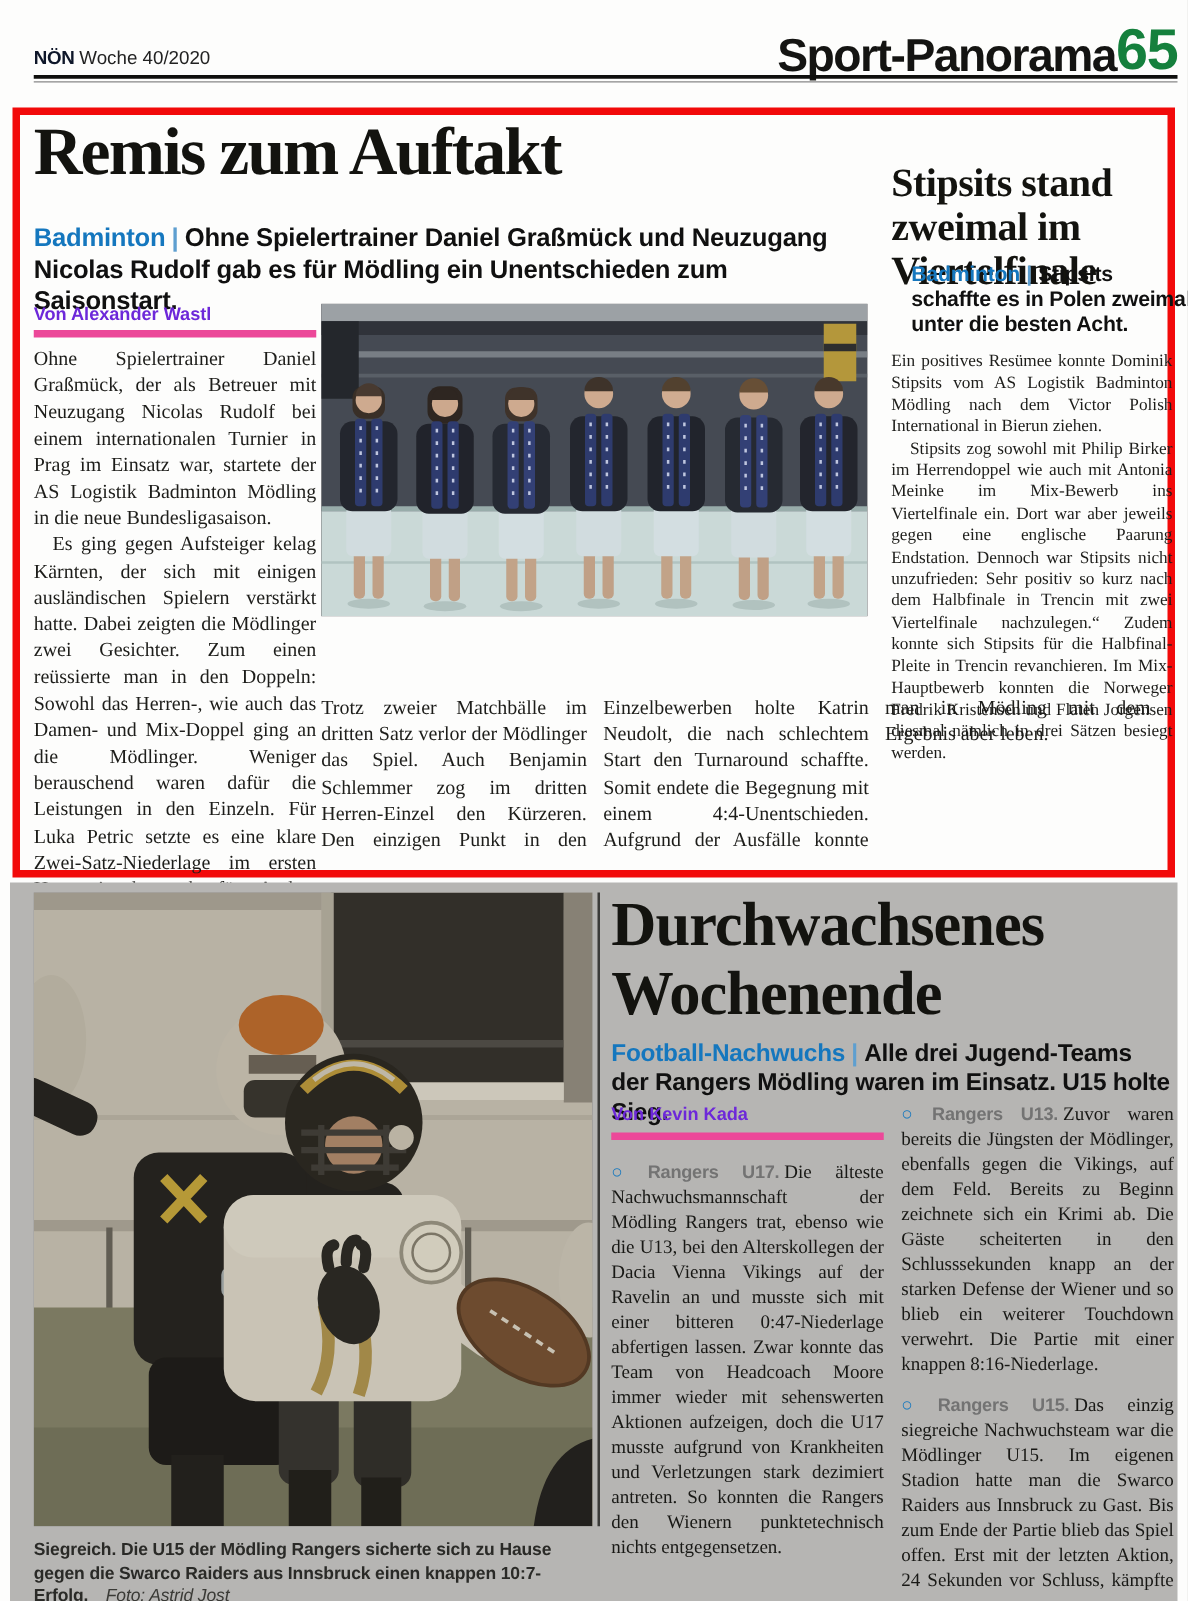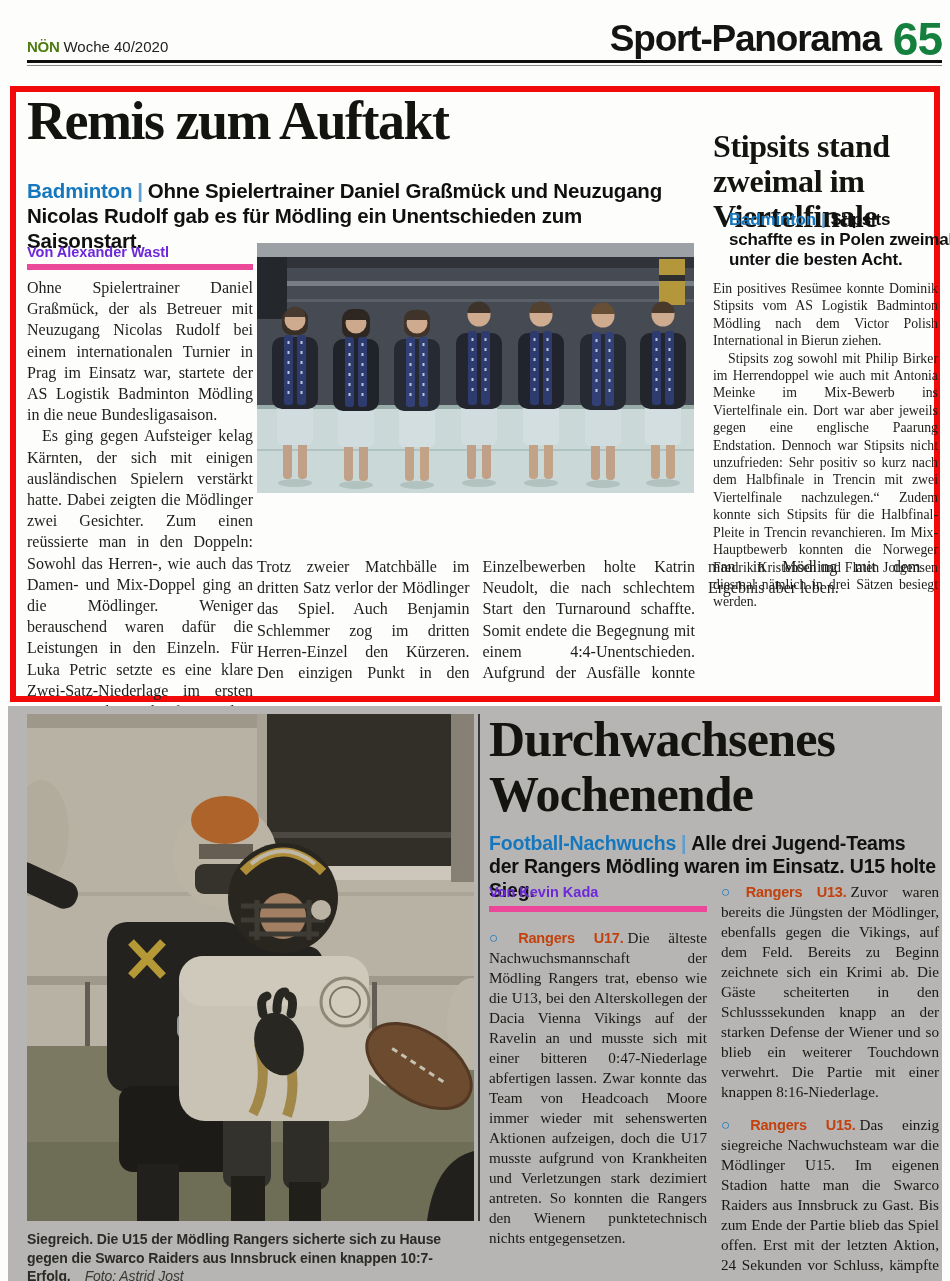--- a/index.html
+++ b/index.html
@@ -2,23 +2,23 @@
 <html lang="de"><head>
 <meta charset="utf-8">
 <style>
   html,body{margin:0;padding:0;background:#e9e9e7;}
   .page{position:relative;width:950px;height:1281px;margin:0 auto;background:#fdfdfc;
         font-family:"Liberation Sans",sans-serif;overflow:hidden;}
   .abs{position:absolute;}
 
   
   .brandline{font-size:15px;color:#161614;}
-  .brand{color:#4d7c0f;font-weight:bold;letter-spacing:-0.3px;text-align:right;}
+  .brand{color:#0f172a;font-weight:bold;letter-spacing:-0.3px;text-align:right;}
   .issue{font-weight:normal;margin-left:4px;color:#222;}
-  .hdr-right{display:flex;align-items:center;gap:12px;}
+  .hdr-right{display:flex;align-items:flex-end;}
   .section-title{font-weight:bold;font-size:37px;color:#141412;letter-spacing:-1.2px;}
   .page-number{font-weight:bold;font-size:46px;color:#15803d;letter-spacing:-1px;}
   .rule{background:#0f0f0d;}
 
   
   .redbox{border:6px solid #f20a0a;background:transparent;}
 
   
   .hl{font-family:"Liberation Serif",serif;font-weight:bold;color:#13130f;}
   .hl-main{font-size:54px;line-height:1.02;letter-spacing:-1.5px;}
@@ -45,21 +45,21 @@
   .body p.indent{text-indent:15px;}
   .body-main{font-size:16px;line-height:21.2px;}
   .body-side{font-size:13.8px;line-height:17.4px;}
   .body-bottom{font-size:15.2px;line-height:20px;color:#181815;}
   .twocol{column-count:2;column-gap:13px;column-fill:auto;}
   .twocol-b{column-count:2;column-gap:14px;column-fill:auto;}
 
   .sec{margin:0;}
   .sec + .sec{margin-top:13px;}
   .bullet{color:#1577be;font-weight:bold;font-family:"Liberation Sans",sans-serif;}
-  .seclabel{color:#c2410c;font-weight:bold;font-family:"Liberation Sans",sans-serif;
+  .seclabel{color:#737373;font-weight:bold;font-family:"Liberation Sans",sans-serif;
             font-size:14.5px;margin:0 4px 0 5px;letter-spacing:-0.2px;}
 
   
   .caption{font-size:14px;font-weight:bold;line-height:18.5px;color:#2a2a27;letter-spacing:-0.1px;}
   .credit{font-style:italic;font-weight:normal;margin-left:14px;color:#3a3a36;}
 
   
   .photo{overflow:hidden;background:#888;}
   .graypanel{background:#b6b5b3;}
   .colrule{background:#3a3a38;}

